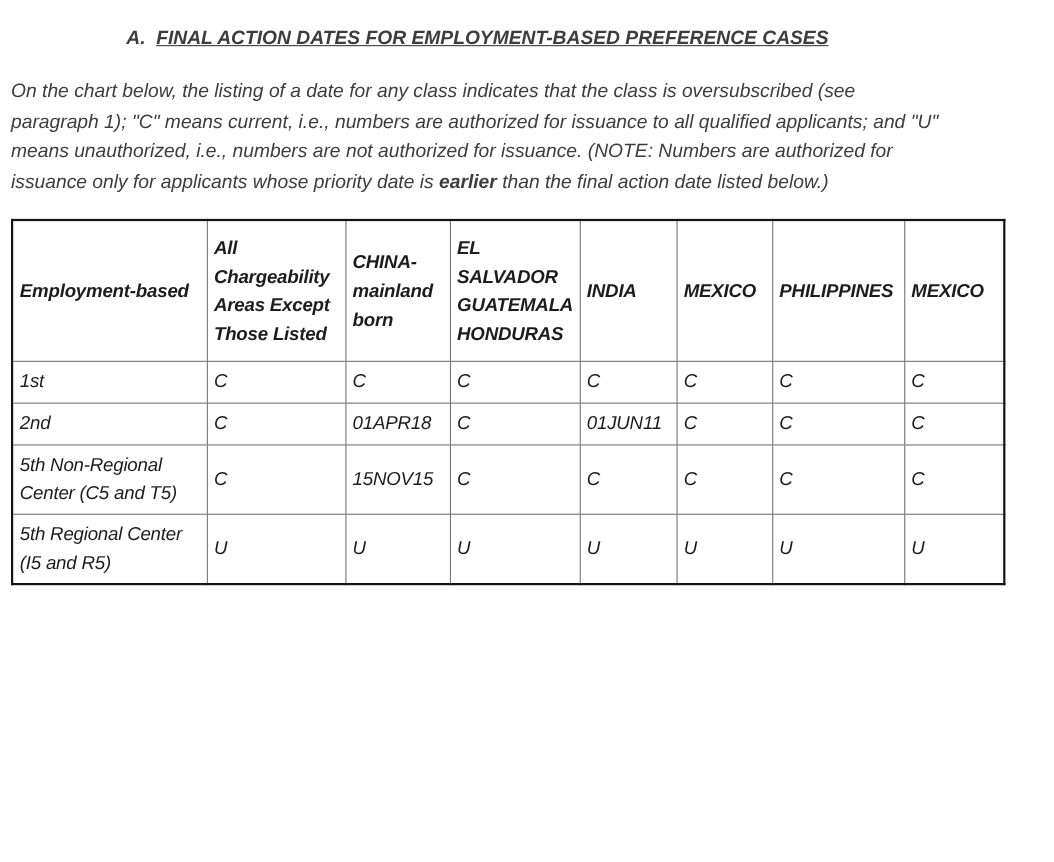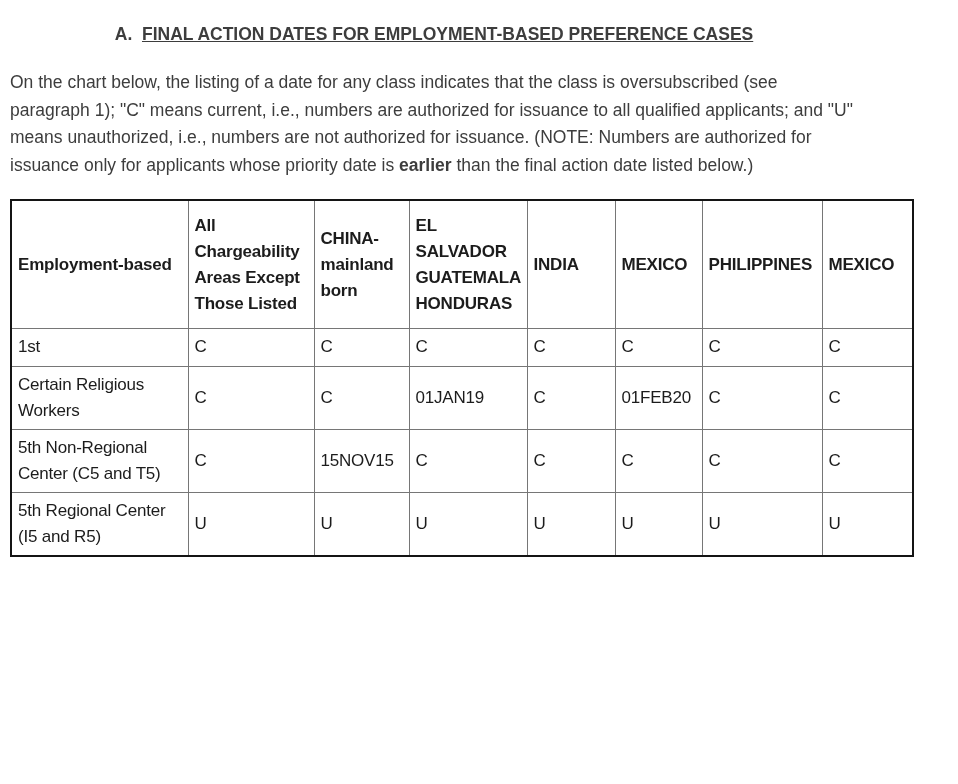--- a/index.html
+++ b/index.html
@@ -9,20 +9,21 @@
   }
   body {
     width: 958px;
     height: 784px;
     overflow: hidden;
     font-family: "Liberation Sans", "DejaVu Sans", sans-serif;
     color: #3d3d3d;
   }
   .page {
     padding: 24px 12px 0 10px;
+    font-style: italic;
   }
   .title {
     width: 848px;
     text-align: center;
     font-size: 17.5px;
     font-weight: bold;
     line-height: 21px;
     color: #3d3d3d;
     white-space: nowrap;
   }
@@ -104,26 +105,26 @@
           <td>1st</td>
           <td>C</td>
           <td>C</td>
           <td>C</td>
           <td>C</td>
           <td>C</td>
           <td>C</td>
           <td>C</td>
         </tr>
         <tr>
-          <td>Certain Religious Workers</td>
+          <td>2nd</td>
           <td>C</td>
+          <td>01APR18</td>
           <td>C</td>
-          <td>01JAN19</td>
+          <td>01JUN11</td>
           <td>C</td>
-          <td>01FEB20</td>
           <td>C</td>
           <td>C</td>
         </tr>
         <tr>
           <td>5th Non-Regional Center (C5 and T5)</td>
           <td>C</td>
           <td>15NOV15</td>
           <td>C</td>
           <td>C</td>
           <td>C</td>

